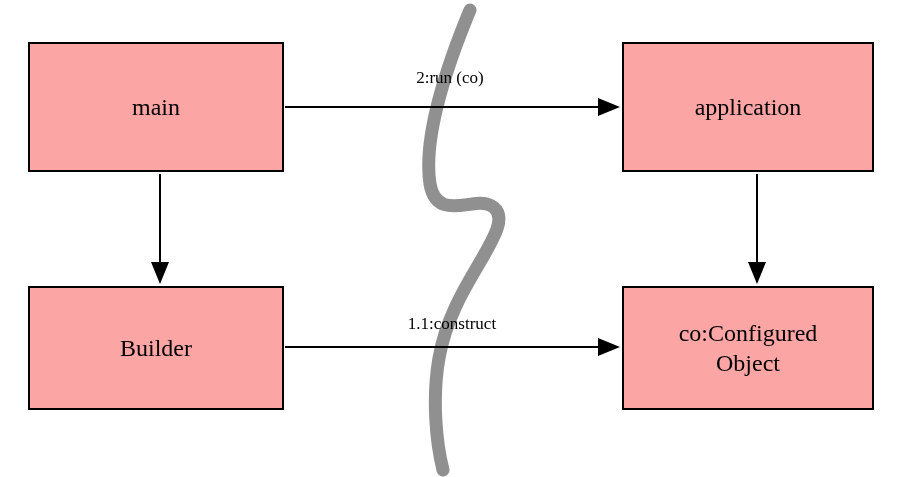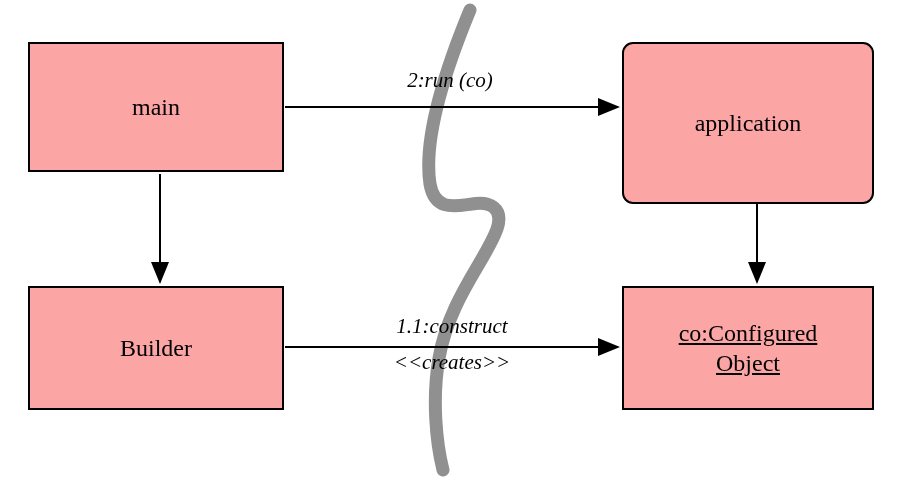--- a/index.html
+++ b/index.html
@@ -33,24 +33,23 @@
     }
     .node-label {
       text-align: center;
       line-height: 1.25;
     }
     .node-label.wrap {
       width: 170px;
     }
     .edge-label {
       position: absolute;
-      font-size: 21px;
+      font-size: 17px;
       text-align: center;
       white-space: nowrap;
-      font-style: italic;
     }
   </style>
 </head>
 <body>
 
 <div id="canvas">
 
   <svg id="layer-lines" width="903" height="477" viewBox="0 0 903 477">
     <defs>
       <marker id="arrowhead" markerUnits="userSpaceOnUse" markerWidth="22" markerHeight="18" refX="20" refY="9" orient="auto">
@@ -70,32 +69,31 @@
 
     <line x1="285" y1="347" x2="618" y2="347" stroke="#000000" stroke-width="2" marker-end="url(#arrowhead)"></line>
 
     <line x1="757" y1="174" x2="757" y2="282" stroke="#000000" stroke-width="2" marker-end="url(#arrowhead)"></line>
   </svg>
 
   <div class="node" style="left:28px; top:42px; width:256px; height:130px;">
     <div class="node-label">main</div>
   </div>
 
-  <div class="node" style="left:622px; top:42px; width:252px; height:162px;border-radius:11px;">
+  <div class="node" style="left:622px; top:42px; width:252px; height:130px;">
     <div class="node-label">application</div>
   </div>
 
   <div class="node" style="left:28px; top:286px; width:256px; height:124px;">
     <div class="node-label">Builder</div>
   </div>
 
-  <div class="node" style="left:622px; top:286px; width:252px; height:124px;text-decoration:underline;">
+  <div class="node" style="left:622px; top:286px; width:252px; height:124px;">
     <div class="node-label wrap">co:Configured Object</div>
   </div>
 
   <div class="edge-label" style="left:350px; top:68px; width:200px;">2:run (co)</div>
 
 
   <div class="edge-label" style="left:352px; top:314px; width:200px;text-align:center;">1.1:construct</div>
 
-  <div class="edge-label" style="left:352px; top:350px; width:200px;">&lt;&lt;creates&gt;&gt;</div>
 
 </div>
 
 </body></html>

